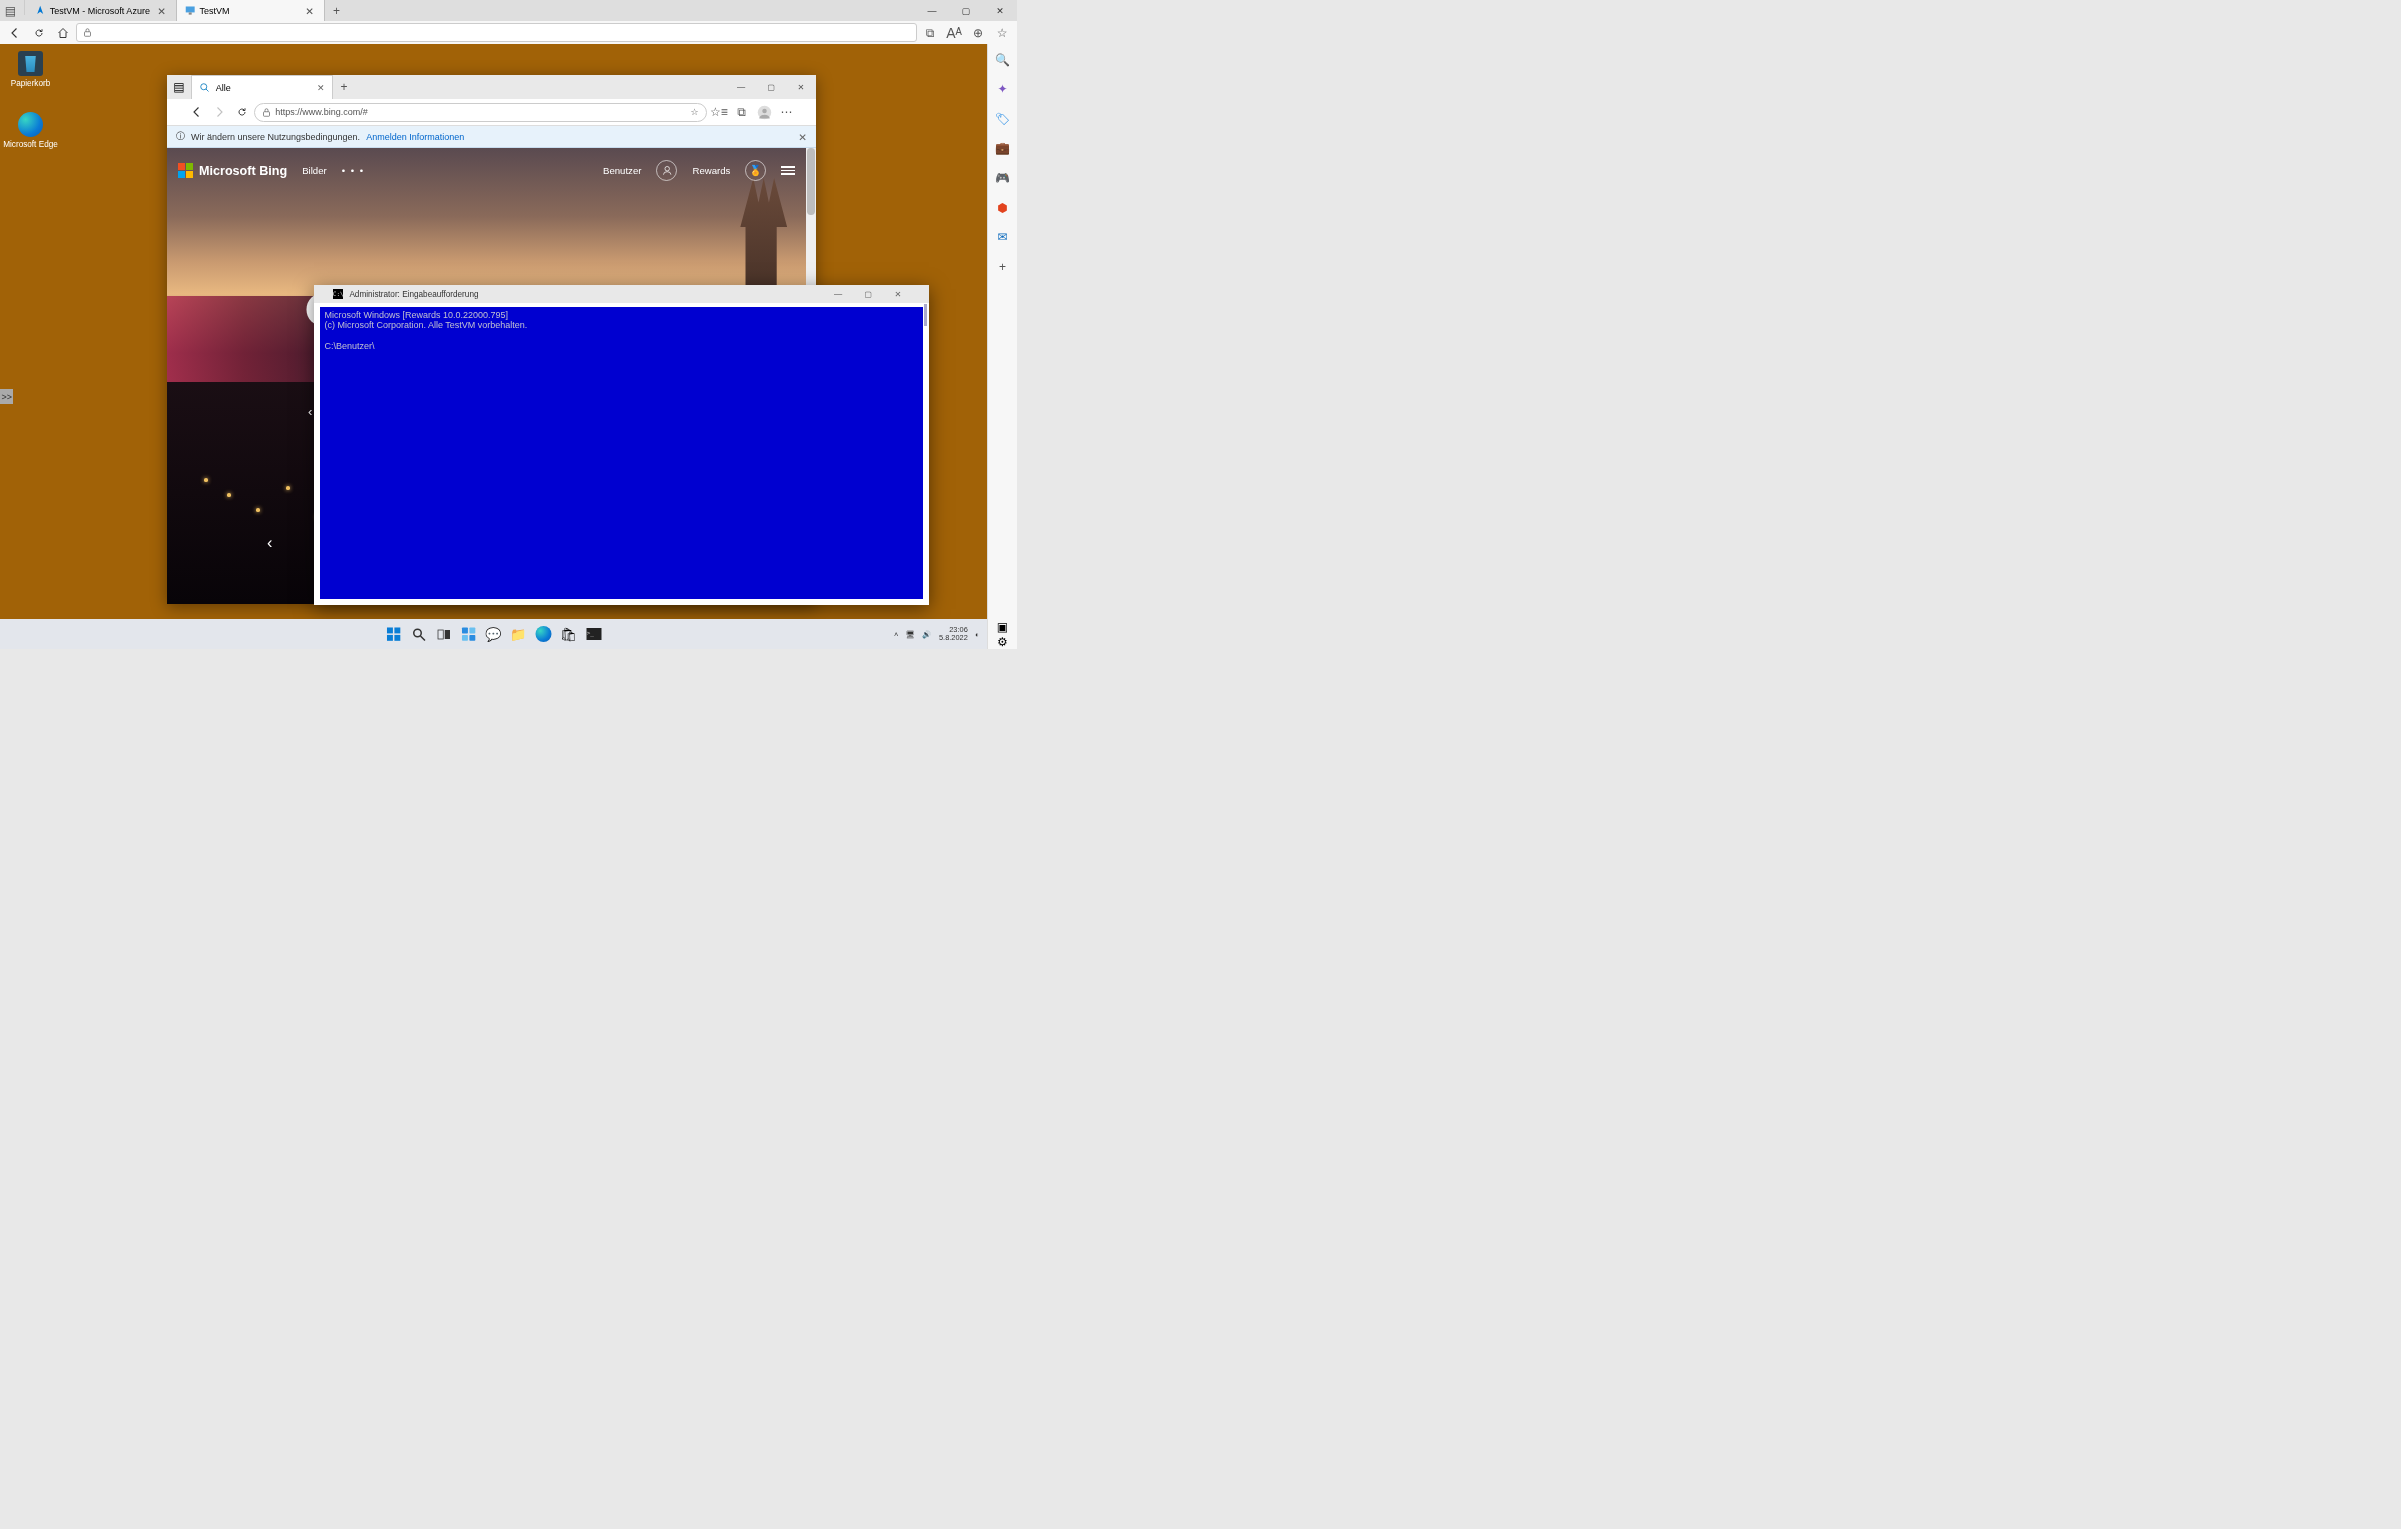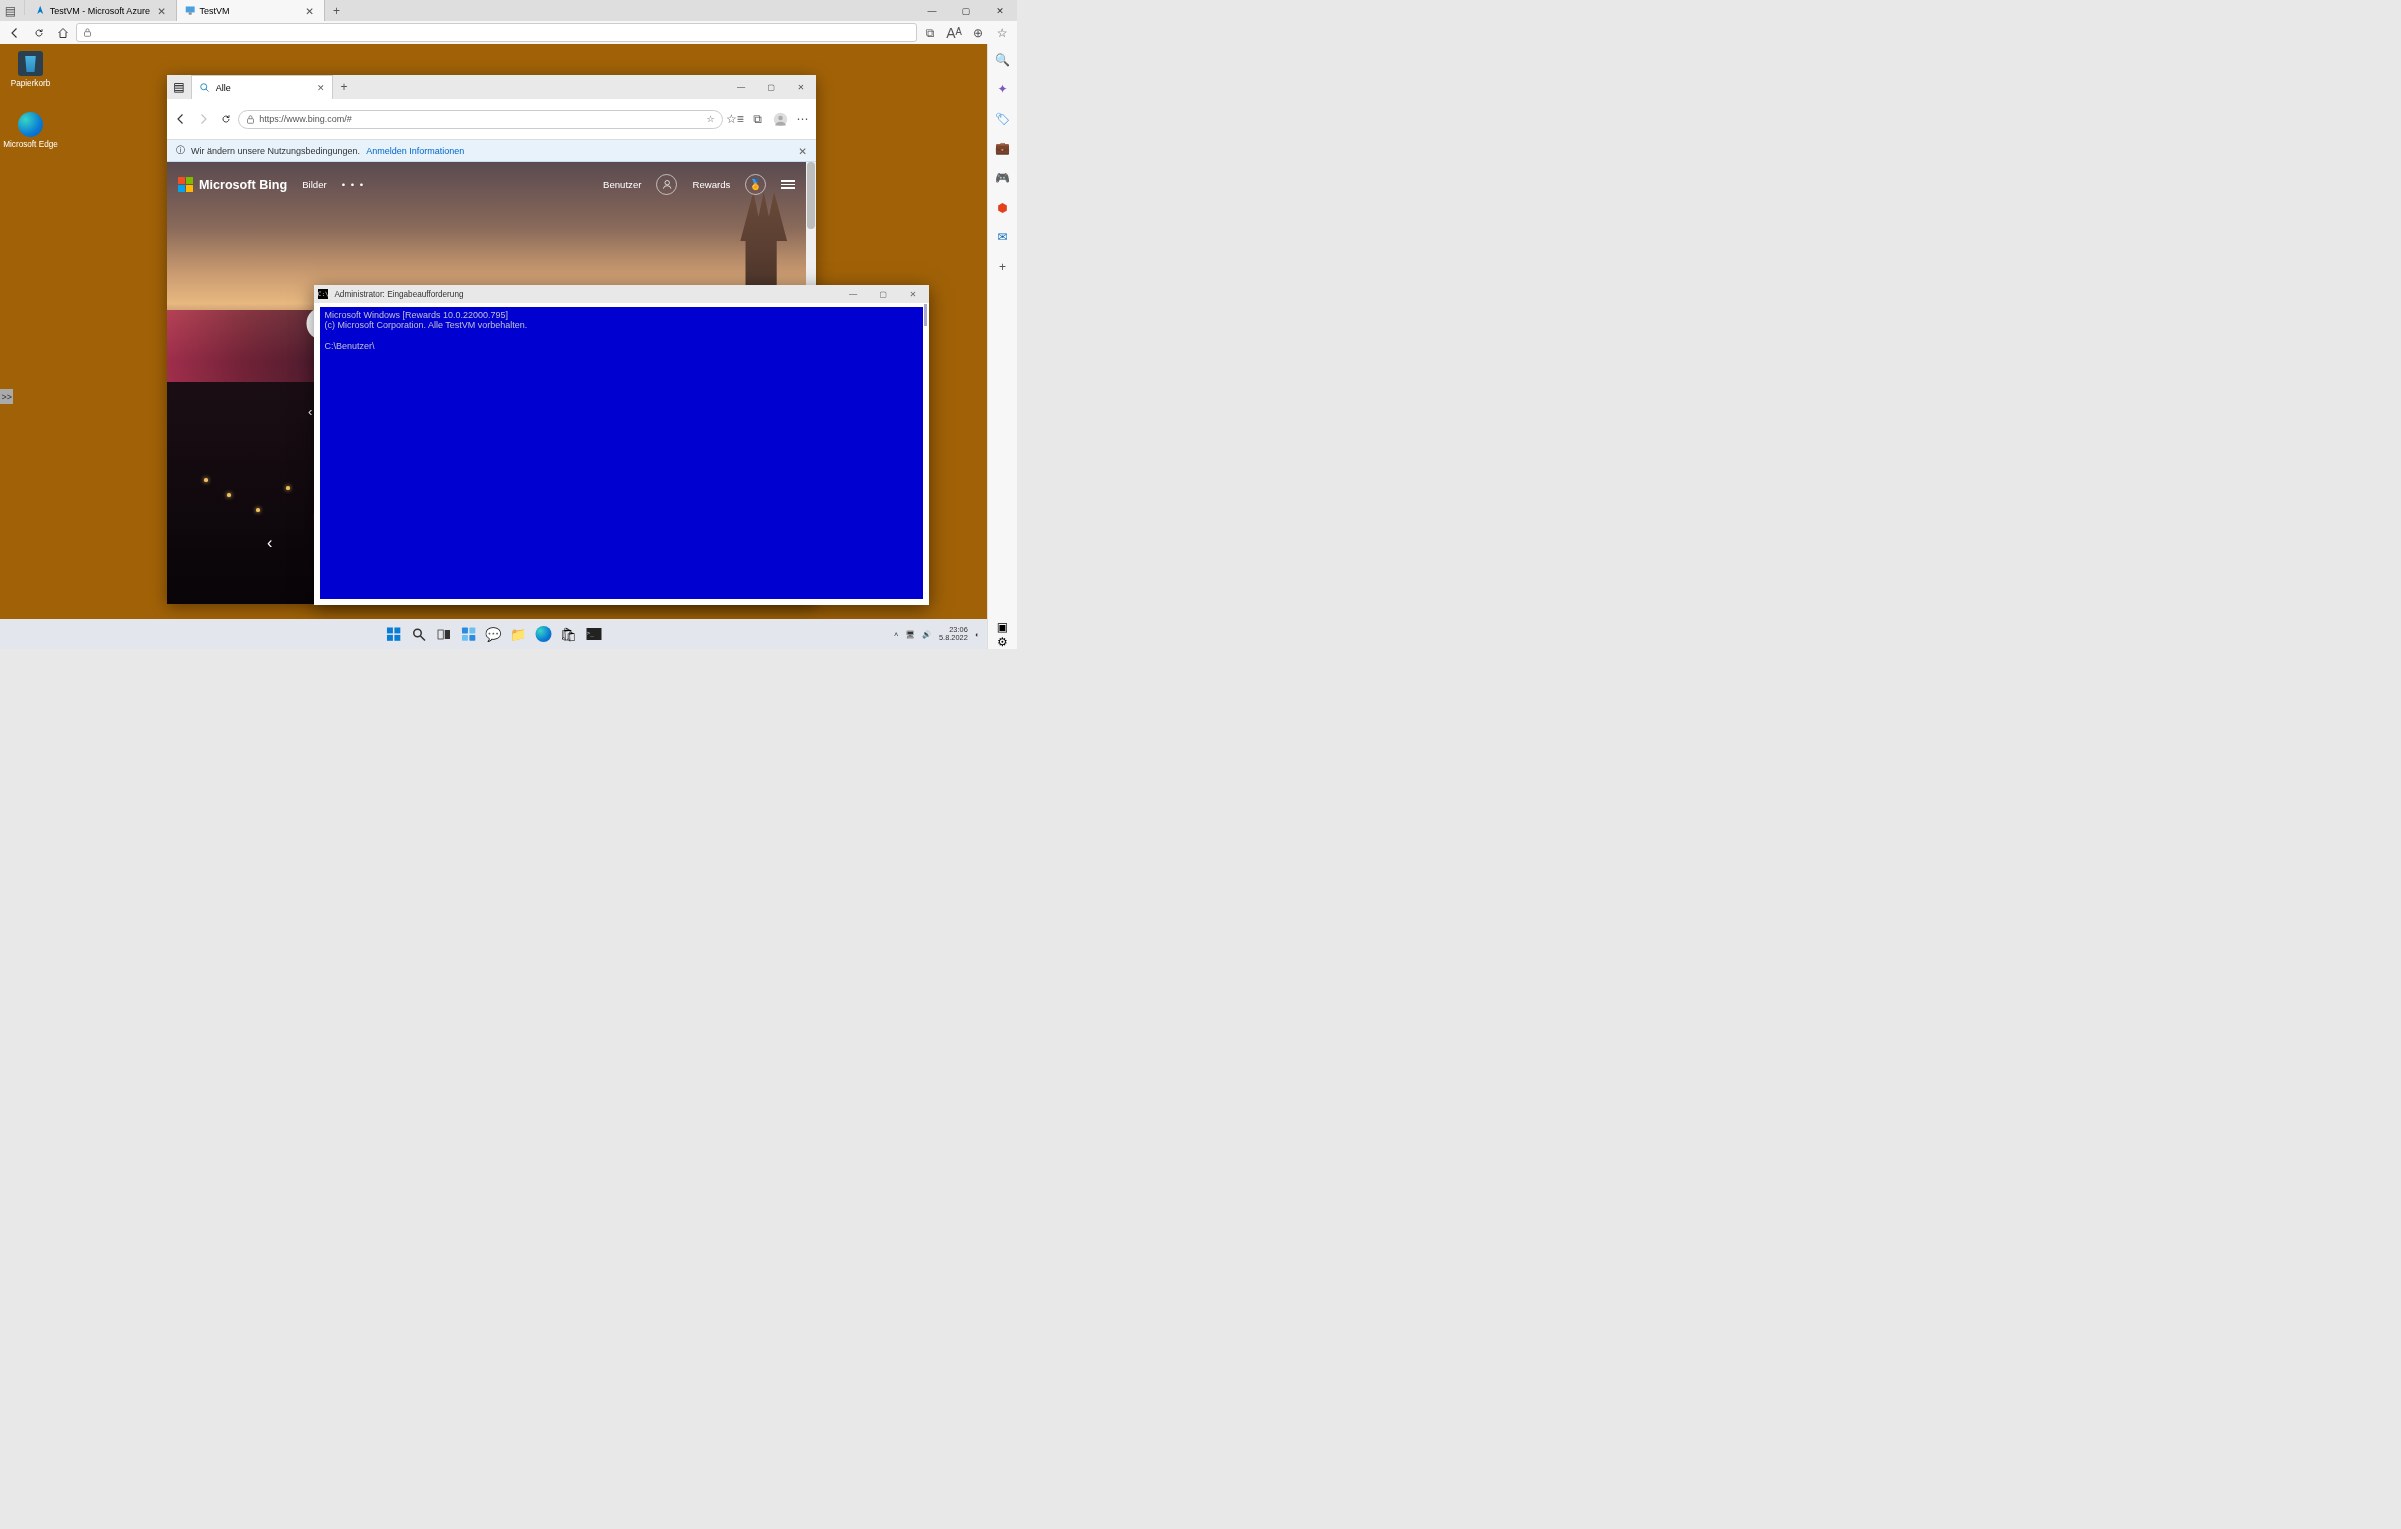--- a/index.html
+++ b/index.html
@@ -38,21 +38,21 @@
 .inner-edge { position:absolute; left:167px; top:31px; width:649px; height:529px; background:#fff; box-shadow:0 3px 15px rgba(0,0,0,.4); display:flex; flex-direction:column; }
 .ie-titlebar { height:24px; background:#e9e9e9; display:flex; align-items:stretch; }
 .ie-tabs-btn{ width:25px; display:flex; align-items:center; justify-content:center; border-right:0.7px solid #ccc;}
 .ie-tab { background:#fff; min-width:141px; display:flex; align-items:center; padding:0 7.4px; gap:6px; font-size:9px; border-right:0.7px solid #ccc; border-top:0.7px solid #ccc;}
 .ie-tab .close{ margin-left:auto; color:#666; }
 .ie-tab .bing-ico{ width:10.4px;height:10.4px;border-radius:1.5px;position:relative;}
 .ie-tab .bing-ico svg{width:10.4px;height:10.4px;}
 .ie-newtab{ width:22px; display:flex; align-items:center; justify-content:center; font-size:12px; color:#555;}
 .ie-wincontrols{ margin-left:auto; display:flex;}
 .ie-wincontrols div{ width:30px; display:flex; align-items:center; justify-content:center; color:#555; font-size:8.2px;}
-.ie-toolbar{ height:41px; display:flex; align-items:center; padding:0 3px; gap:1.5px; border-bottom:0.7px solid #ddd;}
+.ie-toolbar{ height:27px; display:flex; align-items:center; padding:0 19px; gap:1.5px; border-bottom:0.7px solid #ddd;}
 .ie-addr{ flex:1; height:19px; background:#fff; border:0.7px solid #ccc; border-radius:9.6px; display:flex; align-items:center; padding:0 7.4px; gap:4.4px; font-size:9px; color:#555;}
 .ie-infobar{ height:22px; background:#e7f2fb; border-bottom:0.7px solid #c8dcee; display:flex; align-items:center; padding:0 9px; font-size:9px; gap:6px; color:#333;}
 .ie-infobar .link{ color:#0066cc; }
 .ie-infobar .close{ margin-left:auto; color:#666; font-size:10.4px;}
 .ie-content{ flex:1; position:relative; overflow:hidden; }
 .ie-scroll{ position:absolute; right:0; top:0; width:10.4px; height:100%; background:#efefef;}
 .ie-scroll .thumb{ position:absolute; top:0; left:1.5px; width:7.4px; height:67px; background:#bdbdbd; border-radius:3.7px;}
 
 
 .bing-bg{ position:absolute; left:0; top:0; right:10.4px; bottom:0; background:linear-gradient(180deg,#5a4a50 0%,#8a6a5a 15%,#c99a70 25%,#e8b880 32%,#3a2030 45%,#5a2a38 55%,#2a1420 70%,#120a10 100%); }
@@ -71,21 +71,21 @@
 .bing-header .medal{ width:21px;height:21px;border:0.7px solid rgba(255,255,255,.6);border-radius:50%; display:flex;align-items:center;justify-content:center; font-size:10.4px;}
 .bing-header .hamburger{ display:flex;flex-direction:column;gap:2.2px;} .bing-header .hamburger span{width:13.3px;height:1.5px;background:#fff;}
 .bing-searchbar{ position:absolute; top:145px; left:50%; transform:translateX(-50%); width:371px; height:33px; background:#fff; border-radius:16.3px; display:flex; align-items:center; padding:0 10.4px; gap:9px;}
 .bing-searchbar .inp{ flex:1; }
 .bing-searchbar .ico{ width:18px; height:18px; display:flex; align-items:center; justify-content:center; color:#087bb8;}
 .bing-carousel-arrow{ position:absolute; left:100px; bottom:52px; color:#fff; font-size:16.3px;}
 .bing-chev-l{ position:absolute; left:141px; bottom:185px; color:#fff; font-size:13.3px;}
 
 
 .cmd-win{ position:absolute; left:314px; top:241px; width:615px; height:320px; box-shadow:0 4.4px 18px rgba(0,0,0,.5); display:flex; flex-direction:column; }
-.cmd-title{ height:18px; background:#e8e8e8; display:flex; align-items:center; padding:0 4px; gap:6px; font-size:8.2px; color:#333;}
+.cmd-title{ height:18px; background:#e8e8e8; display:flex; align-items:center; padding:0 19px; gap:6px; font-size:8.2px; color:#333;}
 .cmd-title .cmd-ico{ width:10.4px;height:10.4px;background:#000;color:#ccc;font-size:6px;display:flex;align-items:center;justify-content:center;font-family:monospace;}
 .cmd-title .sp{flex:1;}
 .cmd-title .wc{ width:24px; text-align:center; color:#666; font-size:8.2px;}
 .cmd-body{ flex:1; background:#0000d0; border:6px solid #fff; border-top:4.4px solid #fff; padding:3px 4.4px; font-family:Consolas,monospace; font-size:9px; color:#c0c0d0; line-height:1.15; white-space:pre; position:relative;}
 .cmd-body .scroll{ position:absolute; right:-4.4px; top:-3px; width:3px; height:22px; background:#aac;}
 
 
 .taskbar{ position:absolute; left:0; right:0; bottom:0; height:30px; background:#e3e6ec; display:flex; align-items:center; }
 .taskbar .center{ position:absolute; left:50%; transform:translateX(-50%); display:flex; gap:6px; align-items:center; }
 .taskbar .center .tico{ width:19px;height:19px; display:flex; align-items:center; justify-content:center; border-radius:2.2px; }

